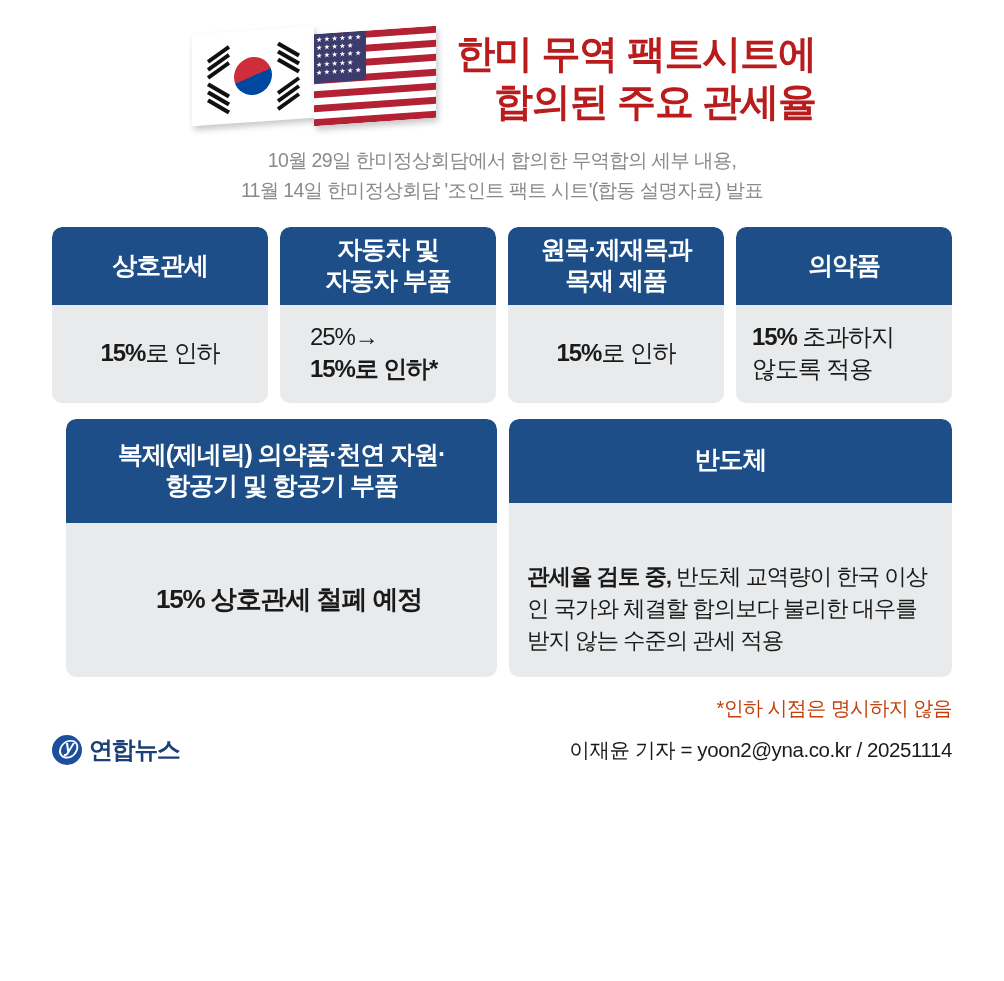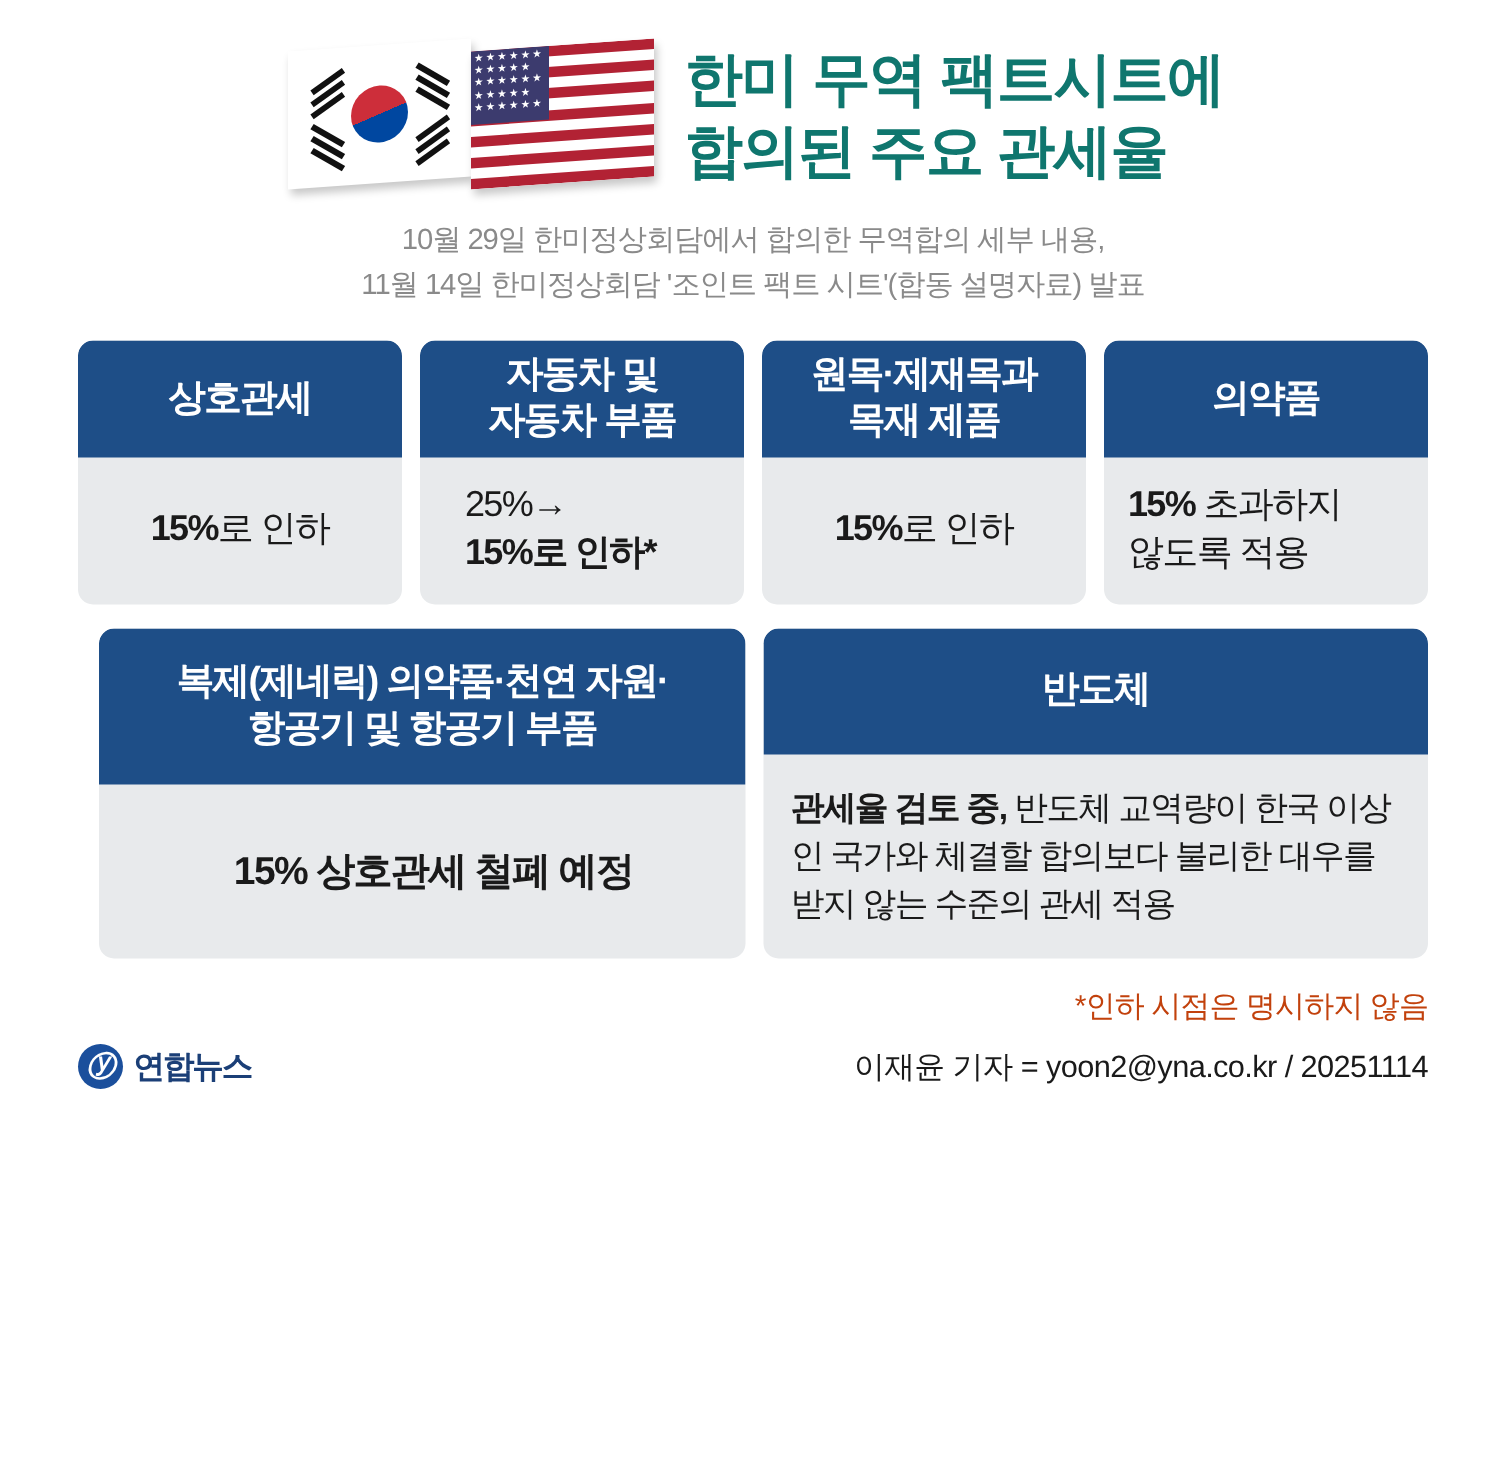--- a/index.html
+++ b/index.html
@@ -92,24 +92,24 @@
     box-sizing: border-box;
     overflow: hidden;
   }
   .title-block {
     flex: 0 0 auto;
     padding-top: 2px;
   }
   .title-line {
     font-size: 39px;
     font-weight: bold;
-    color: #0f766e;
+    color: #b91c1c;
     line-height: 1.22;
     letter-spacing: -1.2px;
-    text-align: left;
+    text-align: right;
   }
 
   .subtitle {
     margin-top: 14px;
     text-align: center;
     color: #8a8a8a;
     font-size: 19.5px;
     line-height: 1.52;
     letter-spacing: -0.7px;
   }
@@ -181,20 +181,21 @@
     font-weight: bold;
     margin-left: 15px;
   }
   .wide-r .card-body {
     height: 148px;
     box-sizing: border-box;
     padding: 20px 18px;
     font-size: 22.5px;
     line-height: 1.42;
     align-items: flex-start;
+    margin-top: 38px;
   }
 
   
   .footnote {
     margin: 18px 52px 0 0;
     text-align: right;
     font-size: 20px;
     color: #c2410c;
     letter-spacing: -0.6px;
   }
@@ -216,21 +217,21 @@
     background: #1b4f9c;
     color: #ffffff;
     font-size: 19px;
     font-weight: bold;
     display: flex;
     align-items: center;
     justify-content: center;
     font-style: italic;
   }
   .logo-text {
-    font-size: 21px;
+    font-size: 24px;
     font-weight: bold;
     color: #1b3f77;
     letter-spacing: -1.4px;
   }
   .credit {
     font-size: 20.5px;
     color: #1a1a1a;
     letter-spacing: -0.4px;
   }
 </style>

